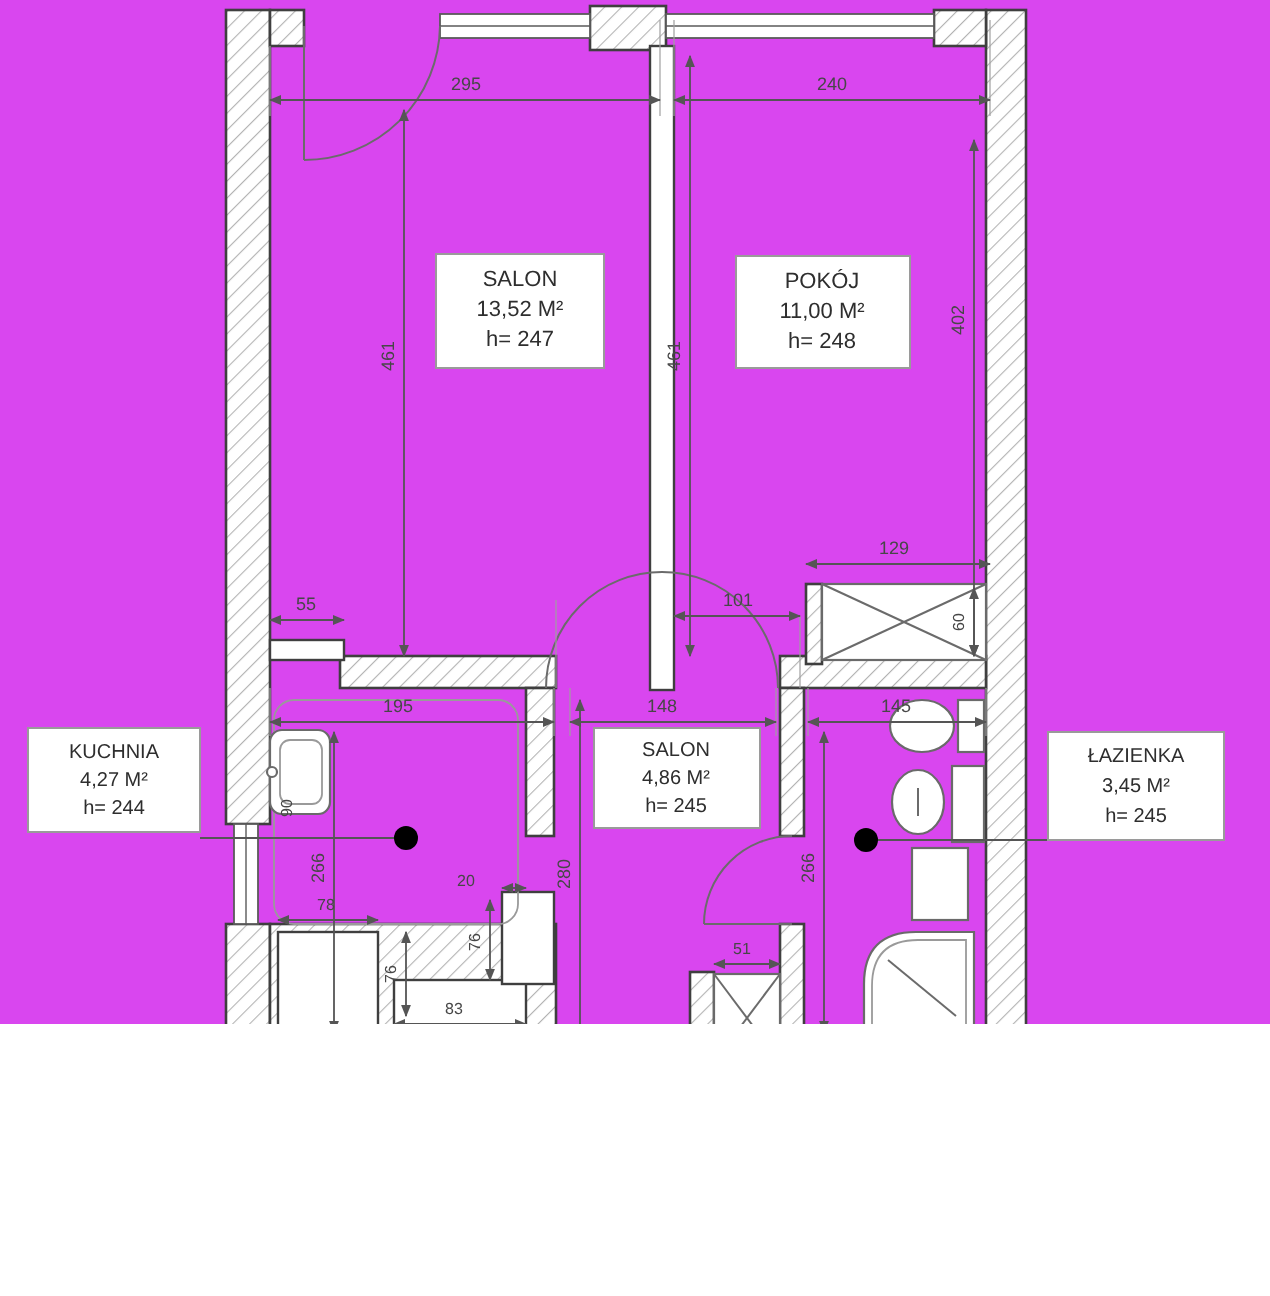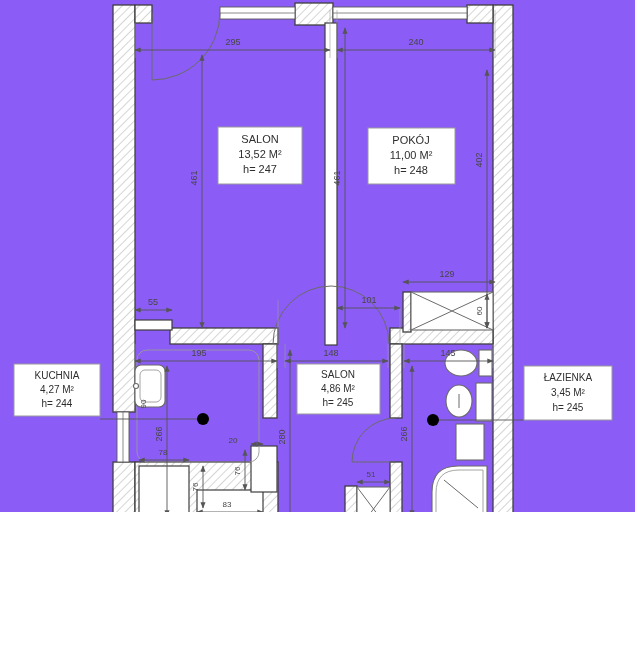--- a/index.html
+++ b/index.html
@@ -1,16 +1,16 @@
 <!DOCTYPE html>
 <html><head>
 <meta charset="utf-8">
 <style>
   html,body{margin:0;padding:0;background:#fff;}
-  .stage{width:635px;height:512px;position:relative;background:#8b5cf6;overflow:hidden;}
+  .stage{width:635px;height:512px;position:relative;background:#d946ef;overflow:hidden;}
   svg{display:block;}
   text{font-family:"Liberation Sans", sans-serif;}
   .room-line{font-size:11px;fill:#2e2e2e;text-anchor:middle;}
   .room-line-sm{font-size:10px;fill:#2e2e2e;text-anchor:middle;}
   .dim{font-size:9px;fill:#474747;text-anchor:middle;}
   .dim-s{font-size:8px;fill:#474747;text-anchor:middle;}
   .wall{fill:url(#hatch);stroke:#3f3f3f;stroke-width:1.3;}
   .wallw{fill:#ffffff;stroke:#3f3f3f;stroke-width:1.2;}
   .fixture{fill:#ffffff;stroke:#6a6a6a;stroke-width:1.1;}
   .fixture-light{fill:none;stroke:#9a9a9a;stroke-width:0.9;}

